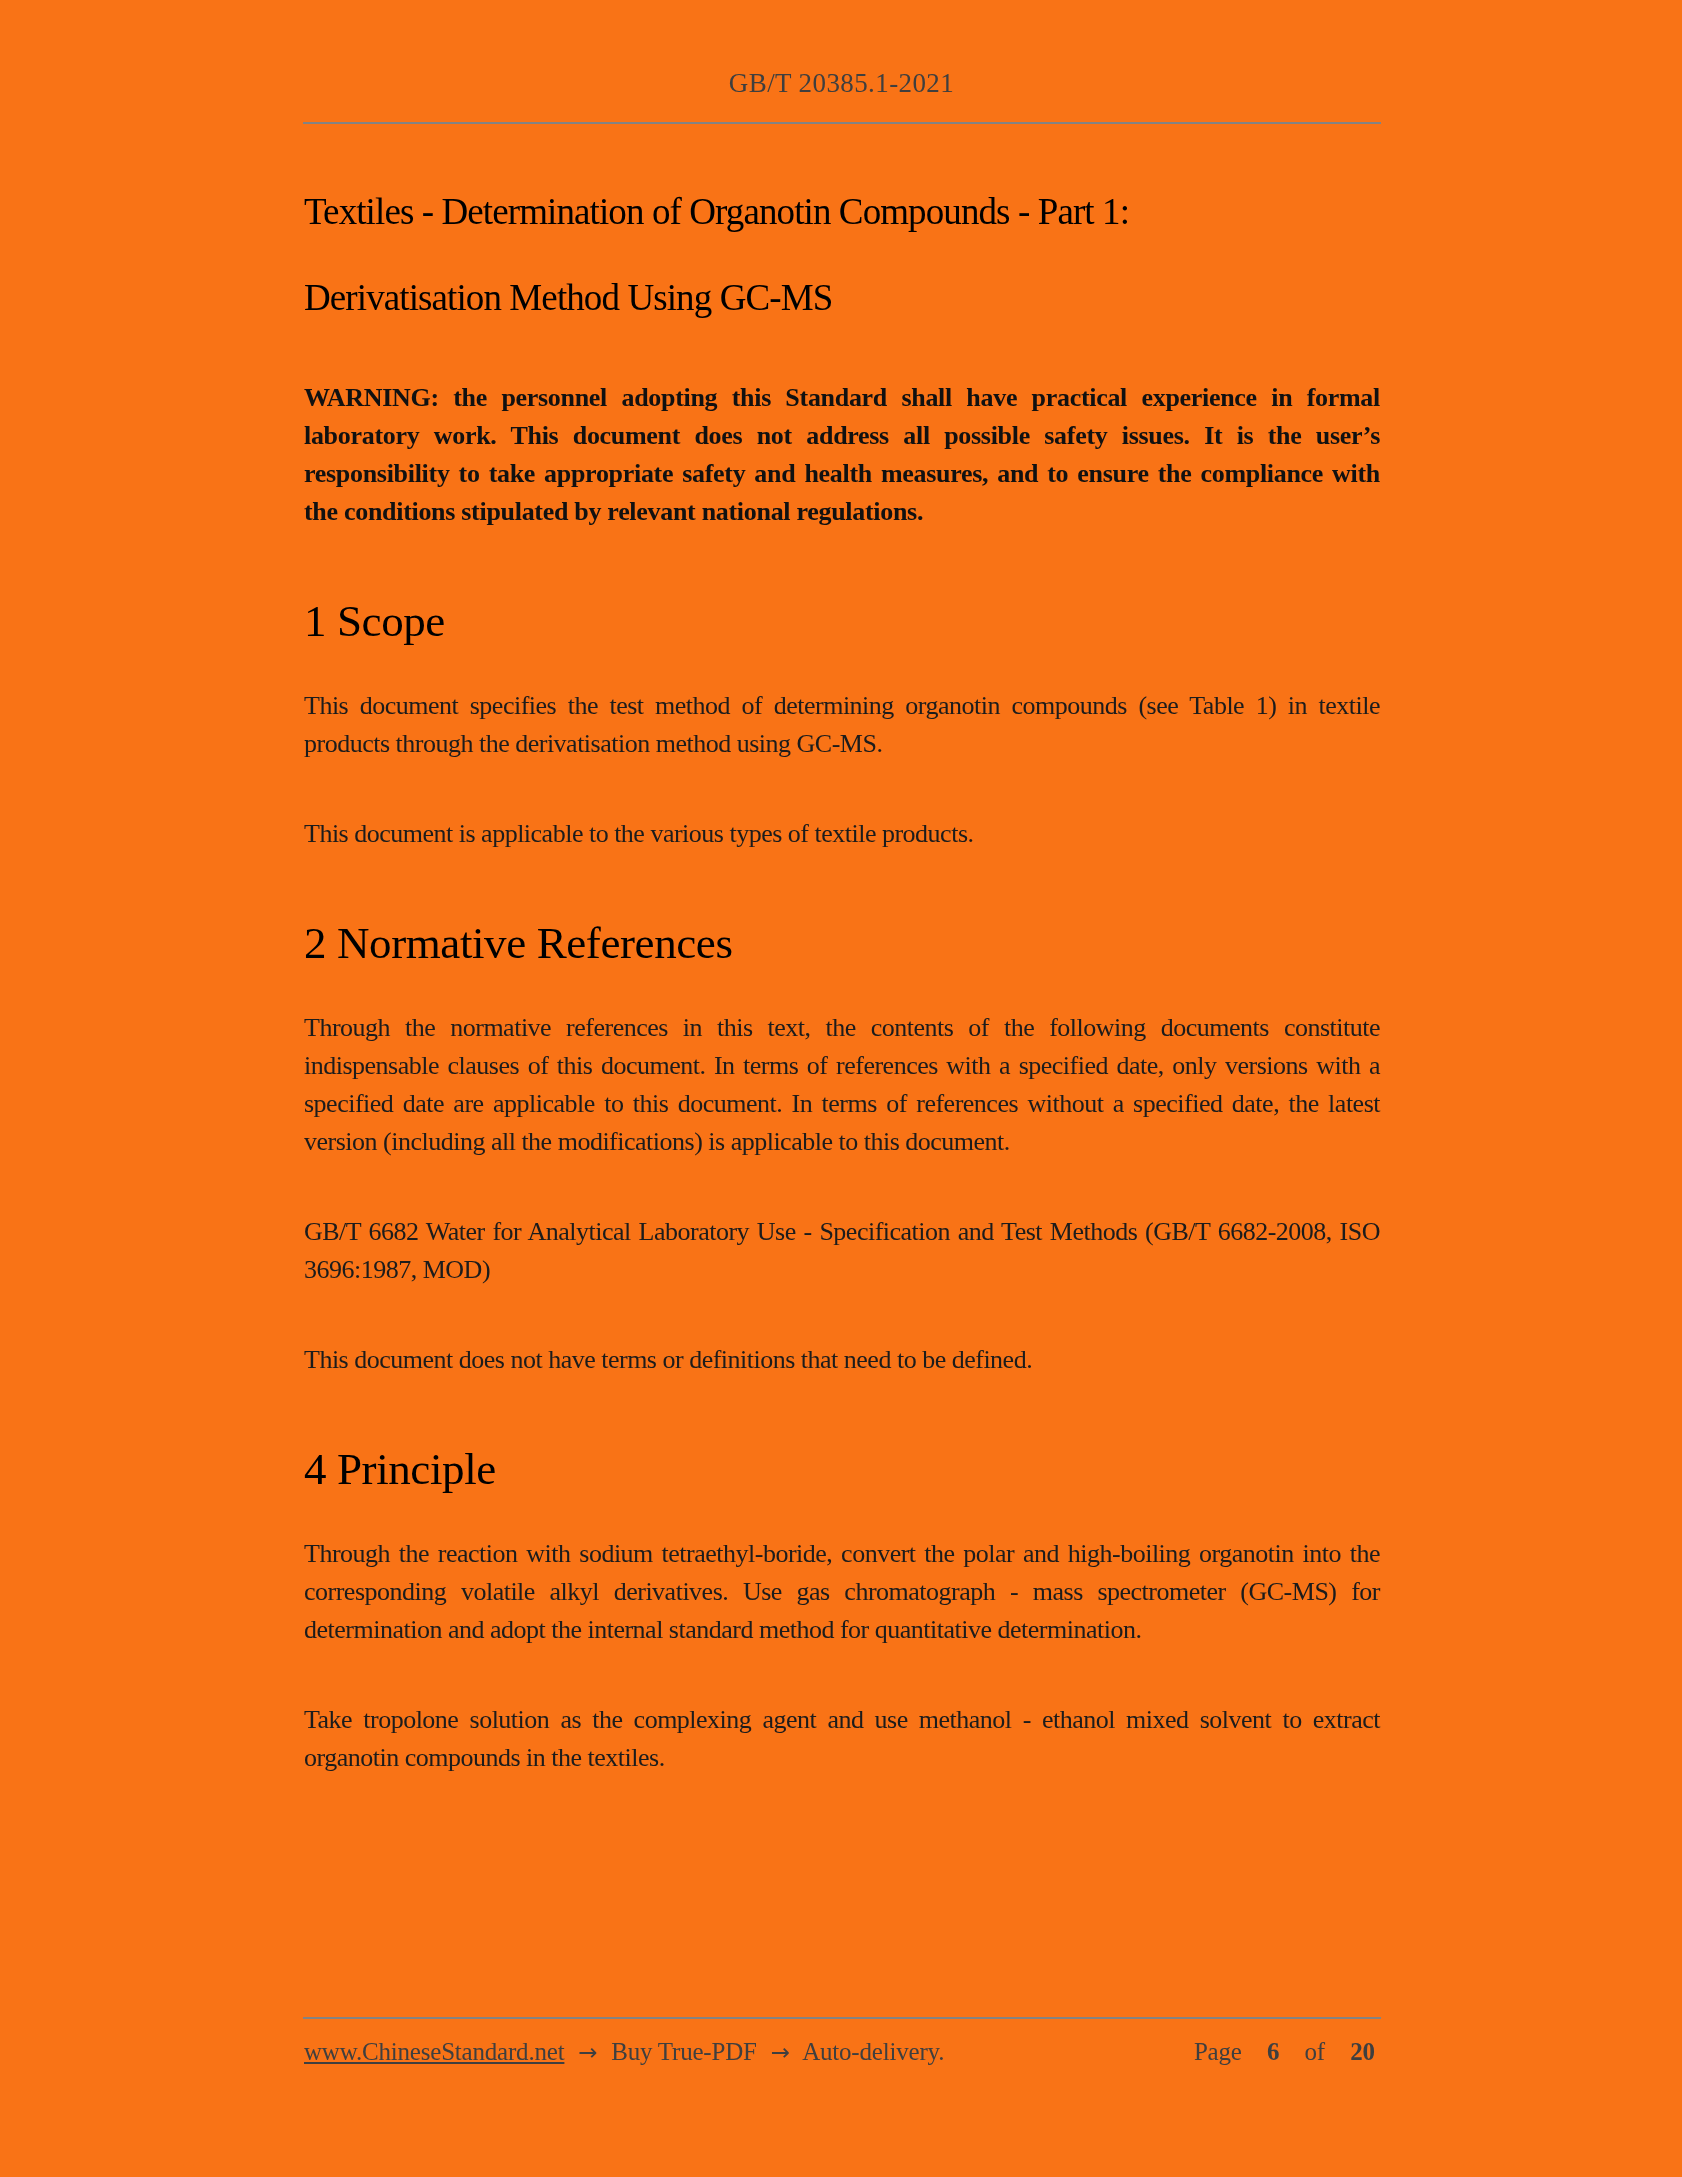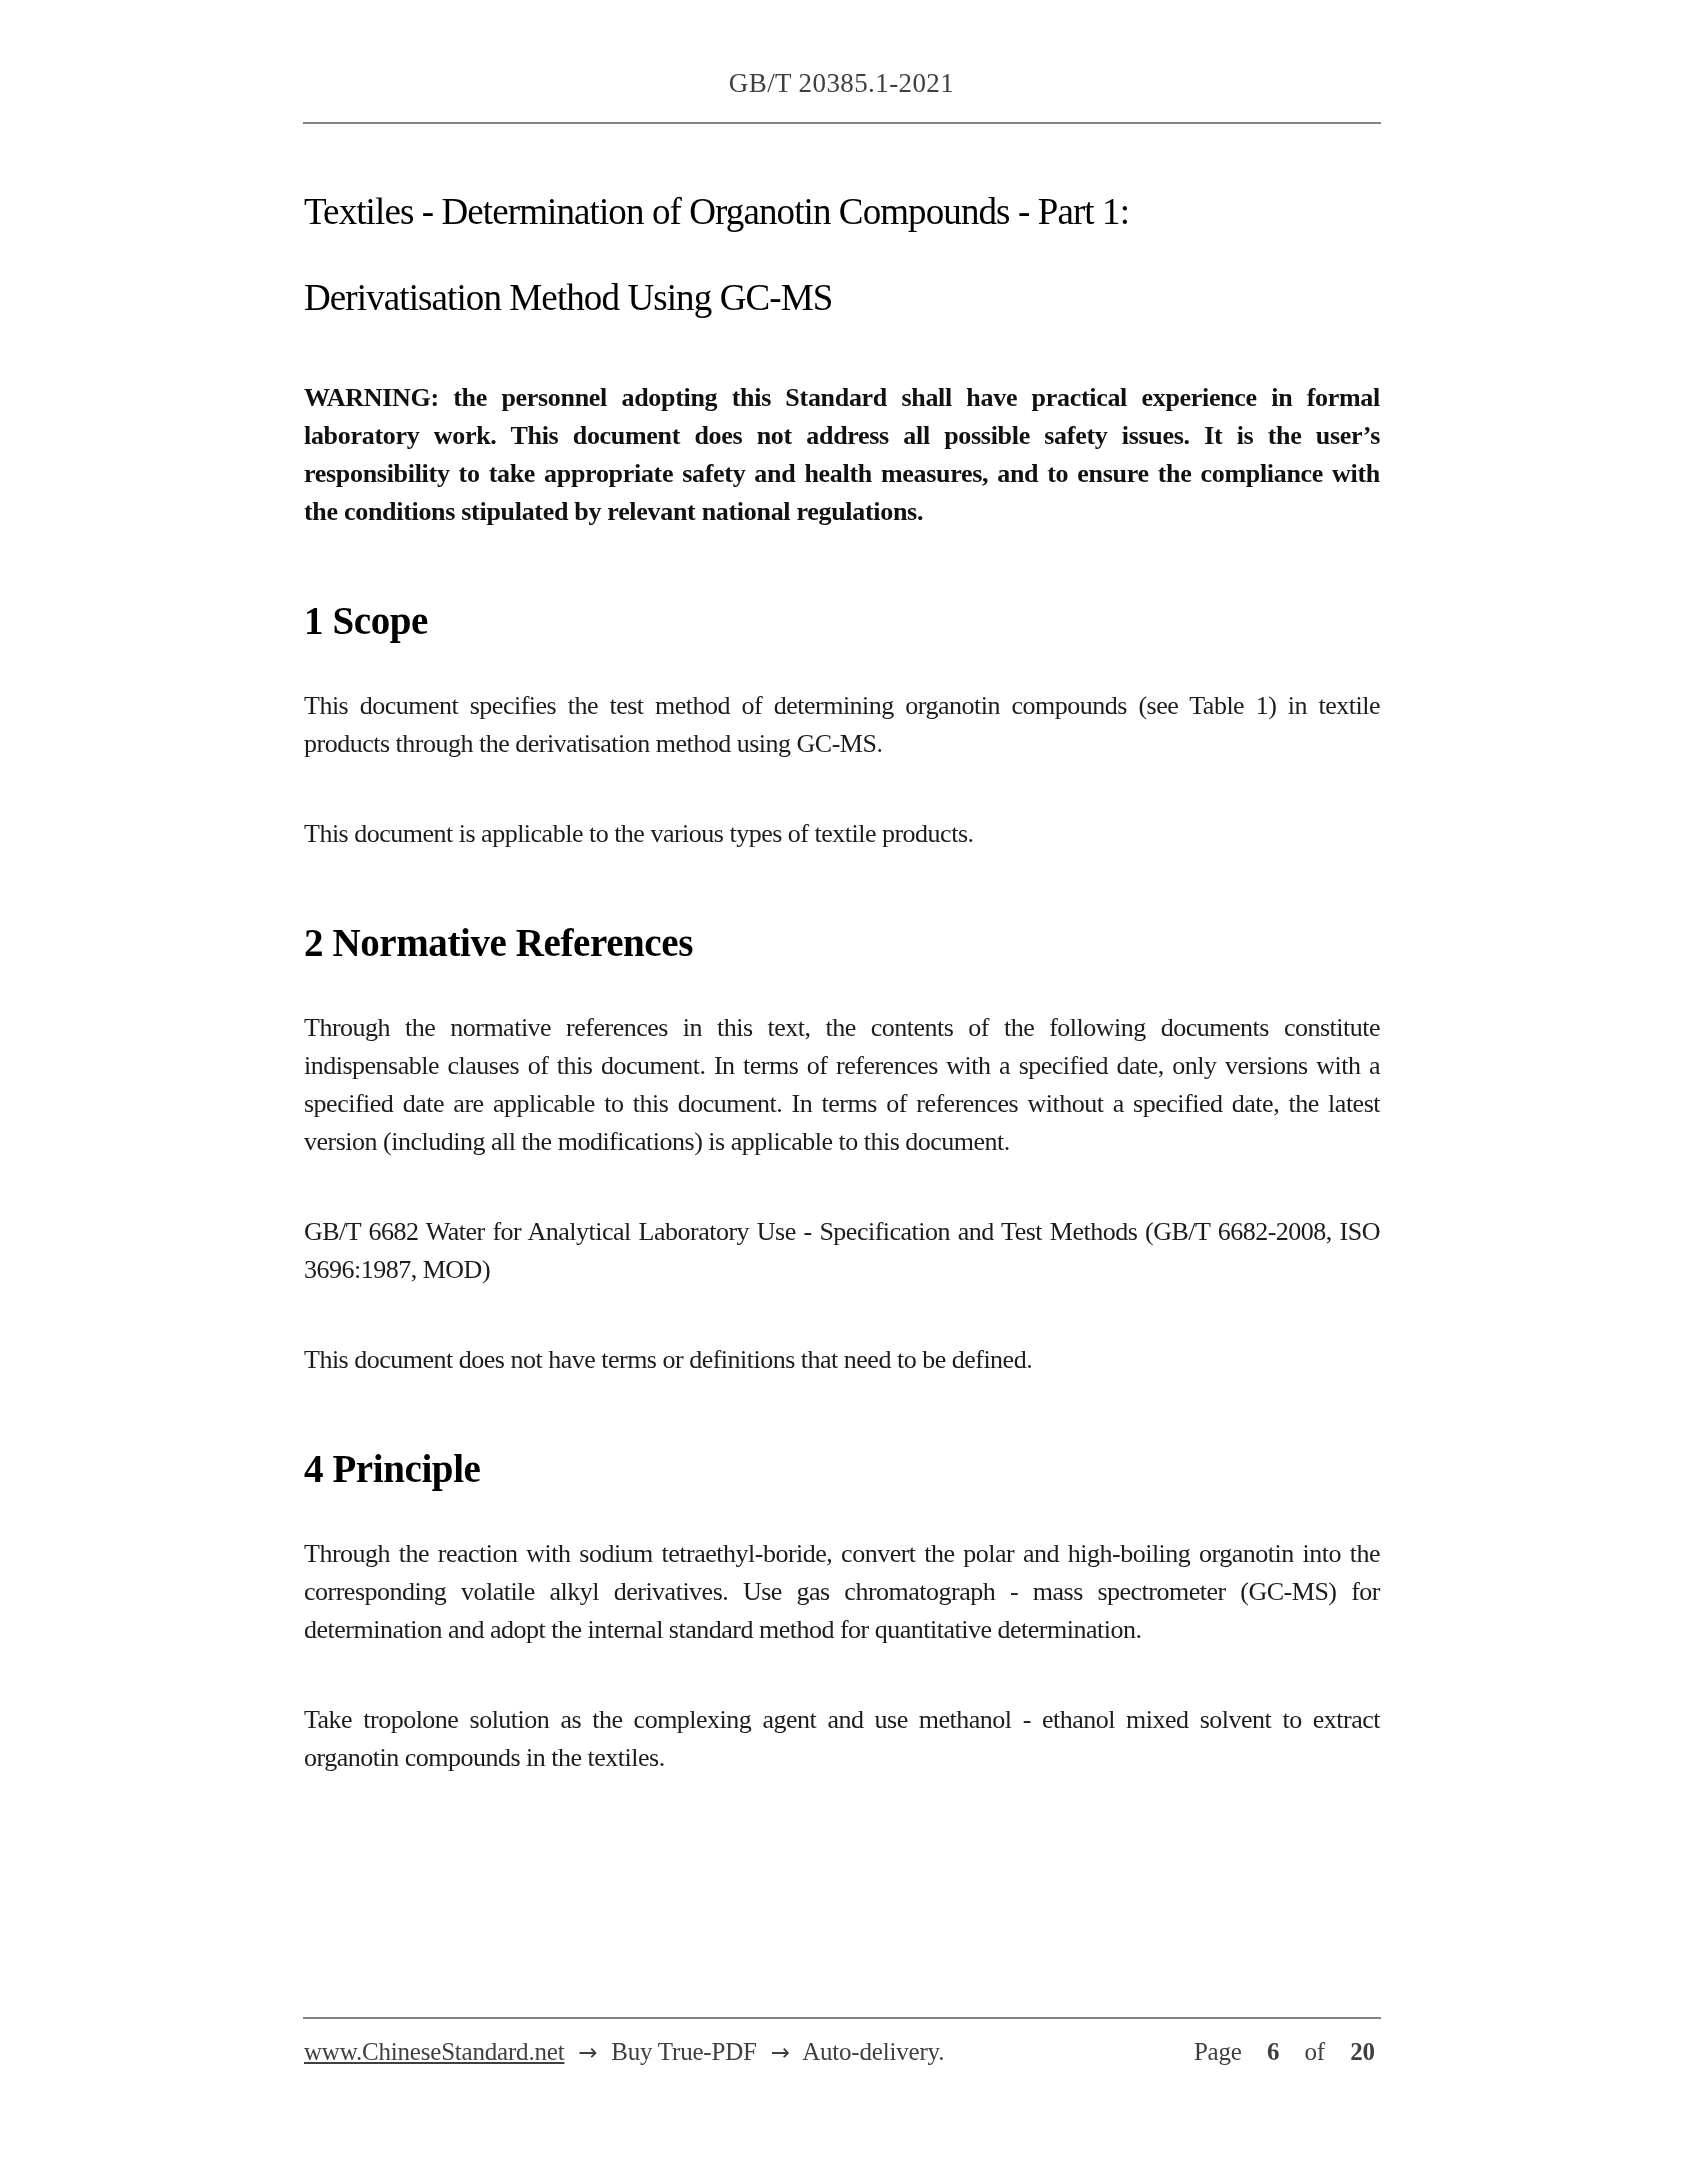--- a/index.html
+++ b/index.html
@@ -1,20 +1,20 @@
 <!DOCTYPE html>
 <html style="--rule-color: #838383; --muted-text: #3f3f3f; --body-text: #1c1c1c;font-size:14px"><head>
 <meta charset="utf-8">
 <style>
   html,body{margin:0;padding:0;background:#e8e8e8;}
   .page{
     position:relative;
     width:1683px;height:2177px;
     margin:0 auto;
-    background:#ffffff;
+    background:#f97316;
     font-family:"Liberation Serif","DejaVu Serif",serif;
     color:var(--body-text,#1c1c1c);
     overflow:hidden;
   }
   .page-header{
     position:absolute;top:67px;left:0;width:100%;
     text-align:center;
     font-size:27px;line-height:33px;
     color:var(--muted-text,#3f3f3f);
     letter-spacing:0.4px;
@@ -38,22 +38,22 @@
   }
   .warning{
     margin-top:38px;margin-bottom:0;
     font-weight:bold;color:#111;
     font-size:26px;line-height:38px;
     letter-spacing:-0.3px;
     text-align:justify;
   }
   .sec-heading{
     margin:66px 0 42px 0;
-    font-weight:bold;color:#000;
-    font-size:39px;line-height:48px;
+    font-weight:normal;color:#000;
+    font-size:45px;line-height:48px;
     letter-spacing:-0.4px;
   }
   .para{
     margin:52px 0;
     font-size:26px;line-height:38px;
     letter-spacing:-0.5px;
     text-align:justify;
   }
   .sec-heading + .para{margin-top:0;}
   .page-footer{

